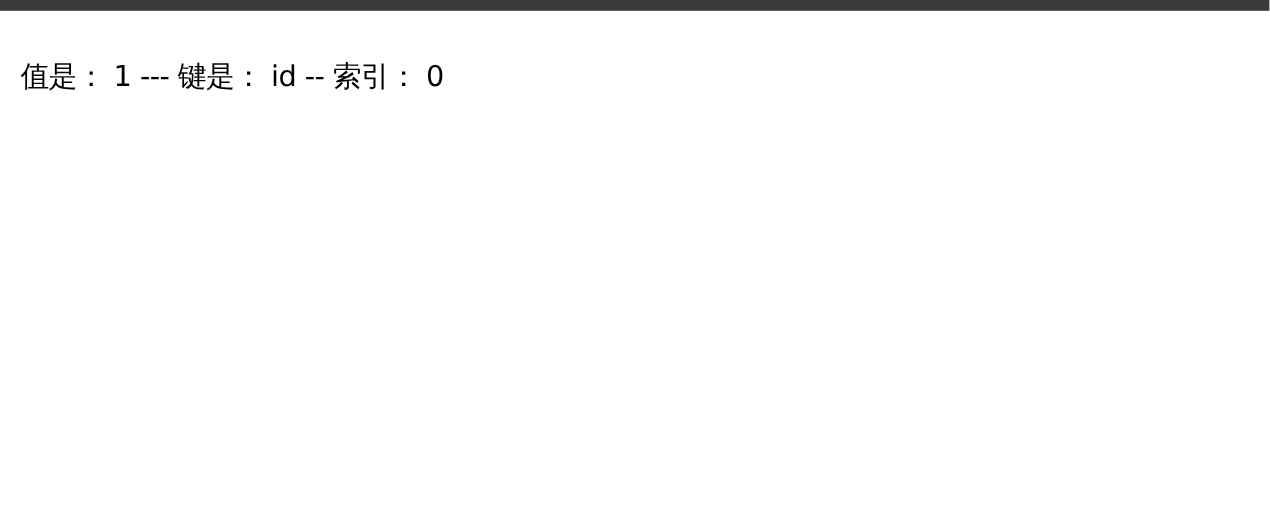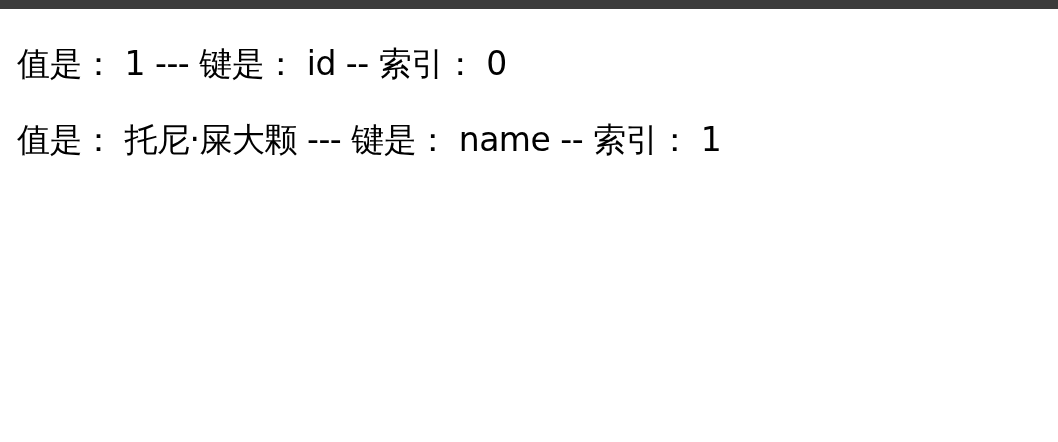--- a/index.html
+++ b/index.html
@@ -17,31 +17,30 @@
     .topbar {
       height: 9px;
       background: #3b3b3b;
       width: 100%;
     }
     .content {
       padding-left: 17px;
       padding-top: 36px;
     }
     .line {
-      font-size: 33px;
+      font-size: 24px;
       height: 38px;
       line-height: 38px;
       margin-bottom: 38px;
       white-space: pre;
       letter-spacing: -0.5px;
     }
   </style>
 </head>
 <body>
 
 <div class="topbar"></div>
 
 <div class="content">
   <div class="line"><span>值是：</span> <span>1</span> <span>---</span> <span>键是：</span> <span>id</span> <span>--</span> <span>索引：</span> <span>0</span></div>
 
-  <div class="line"><span>值是：</span> <span>托尼·屎大颗</span> <span>---</span> <span>键是：</span> <span>name</span> <span>--</span> <span>索引：</span> <span>1</span></div>
 
 </div>
 
 </body></html>

